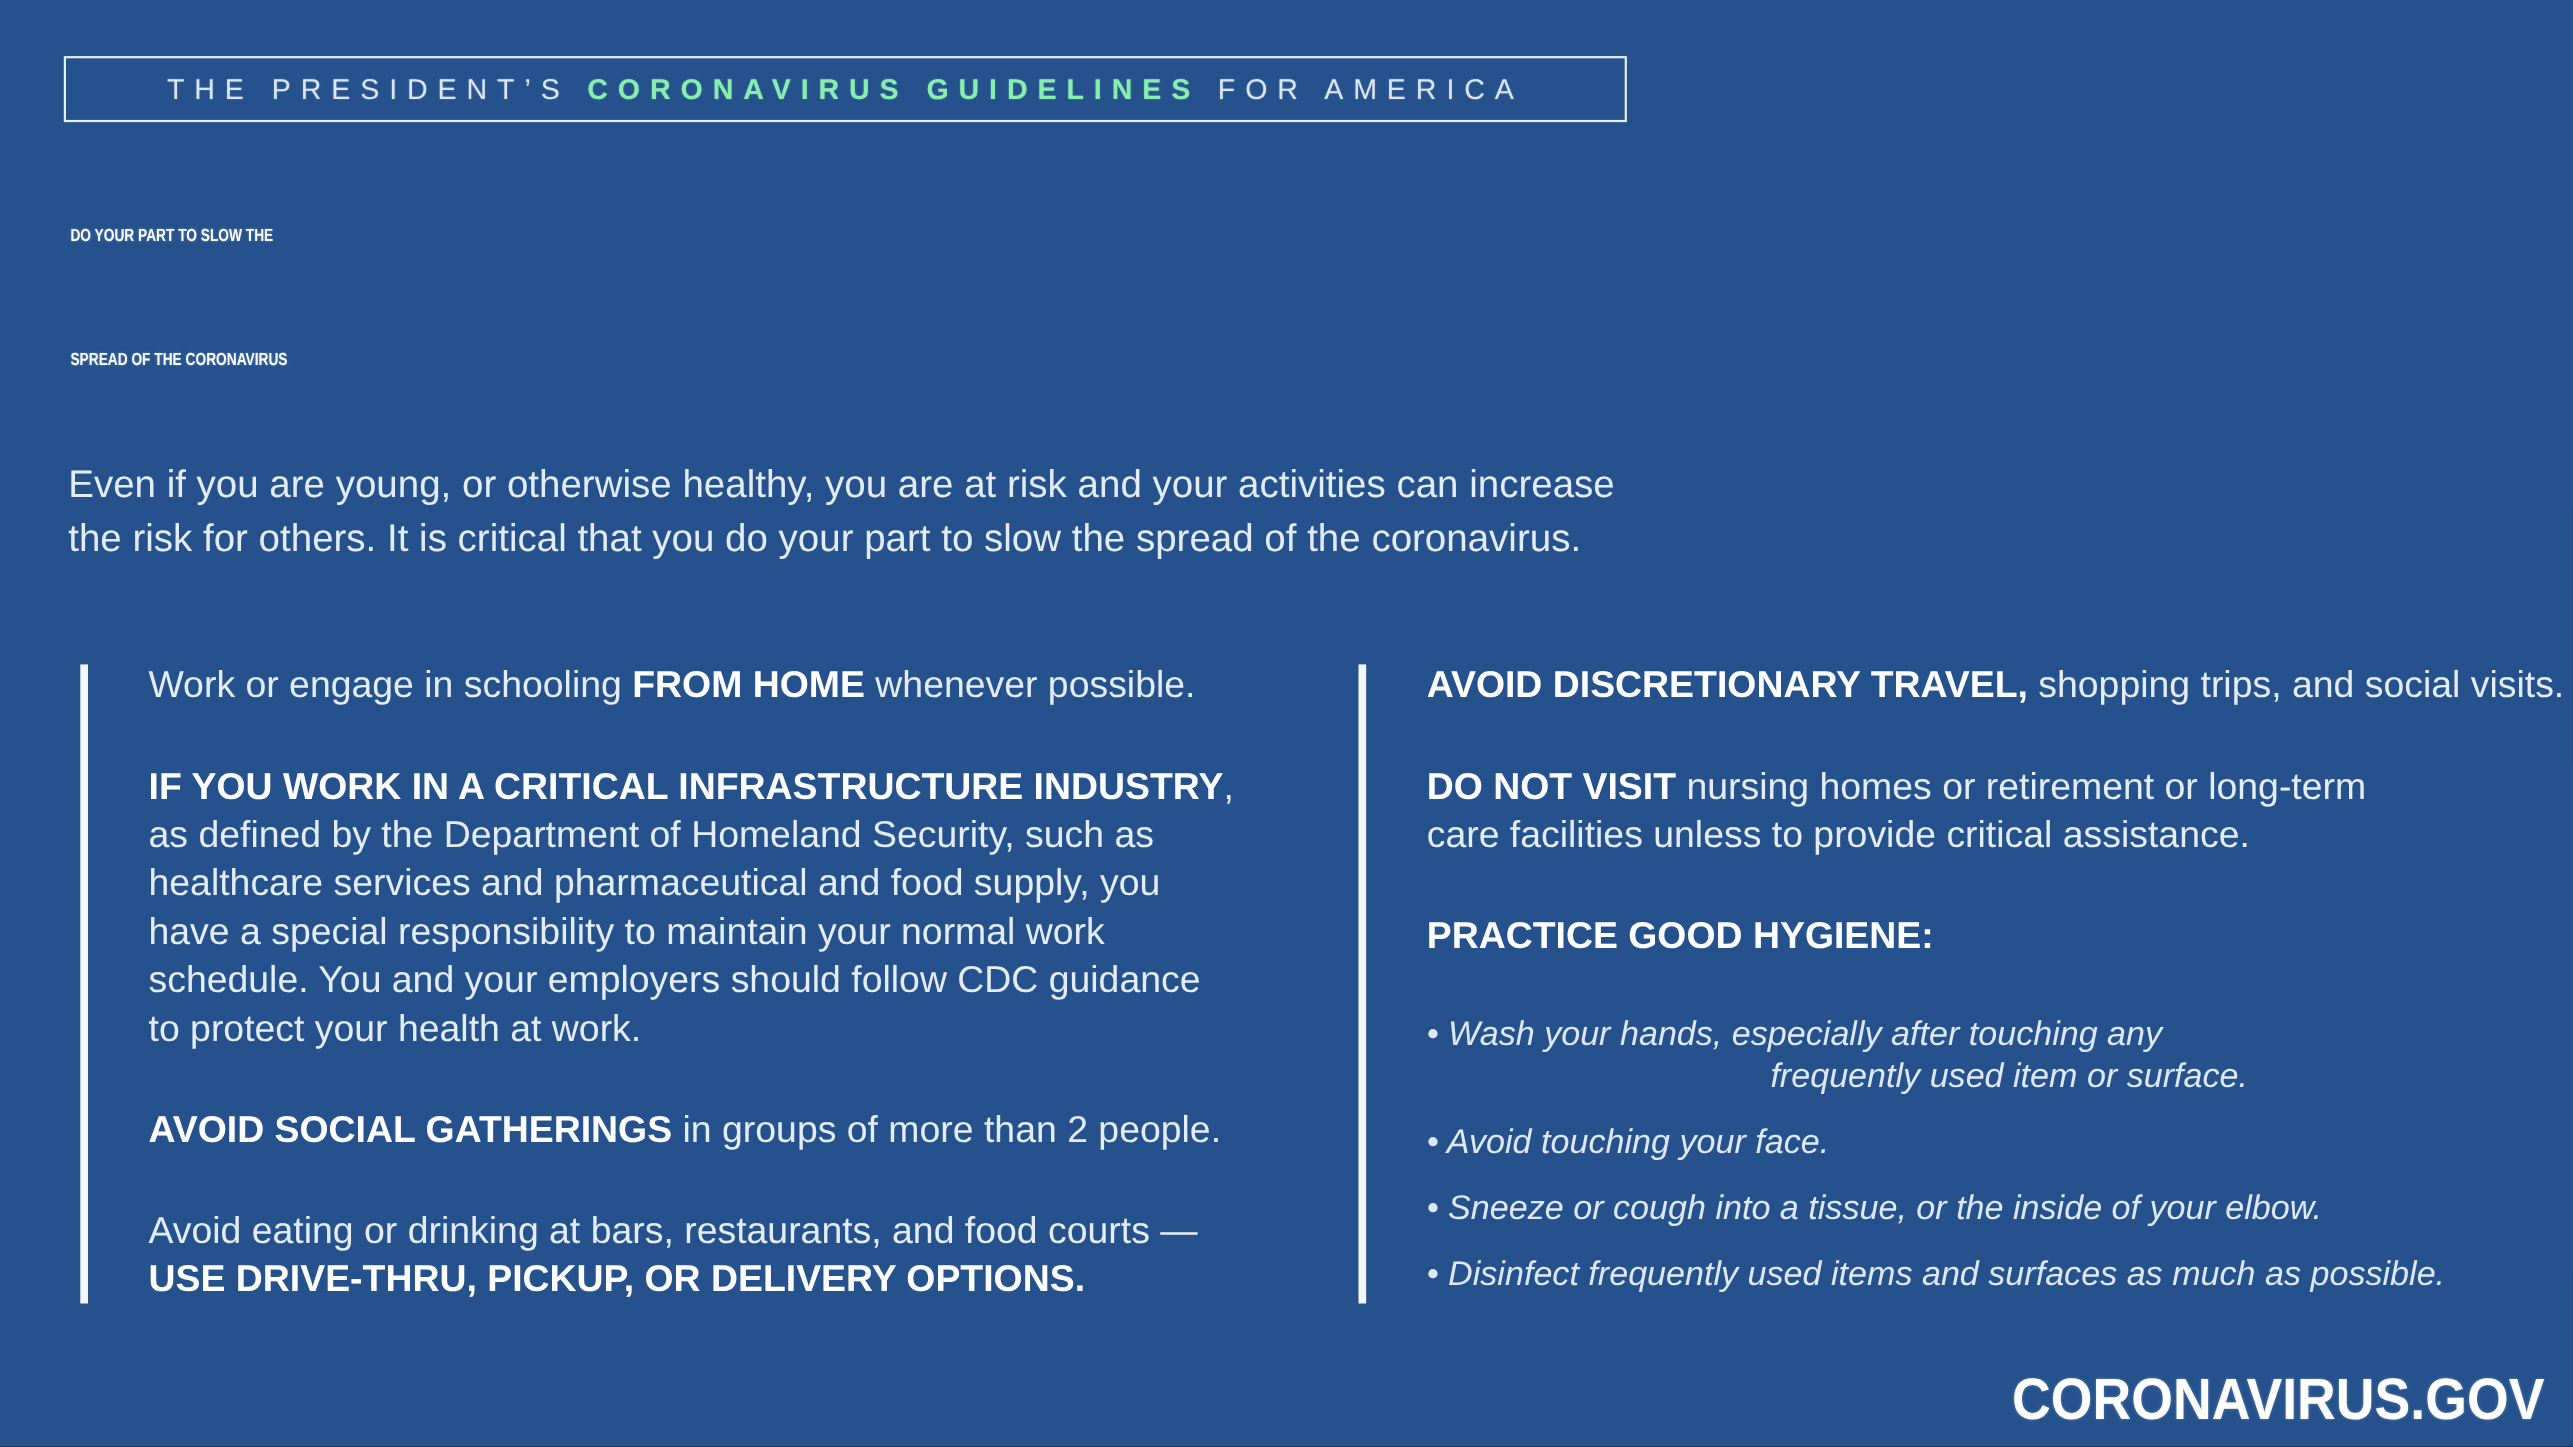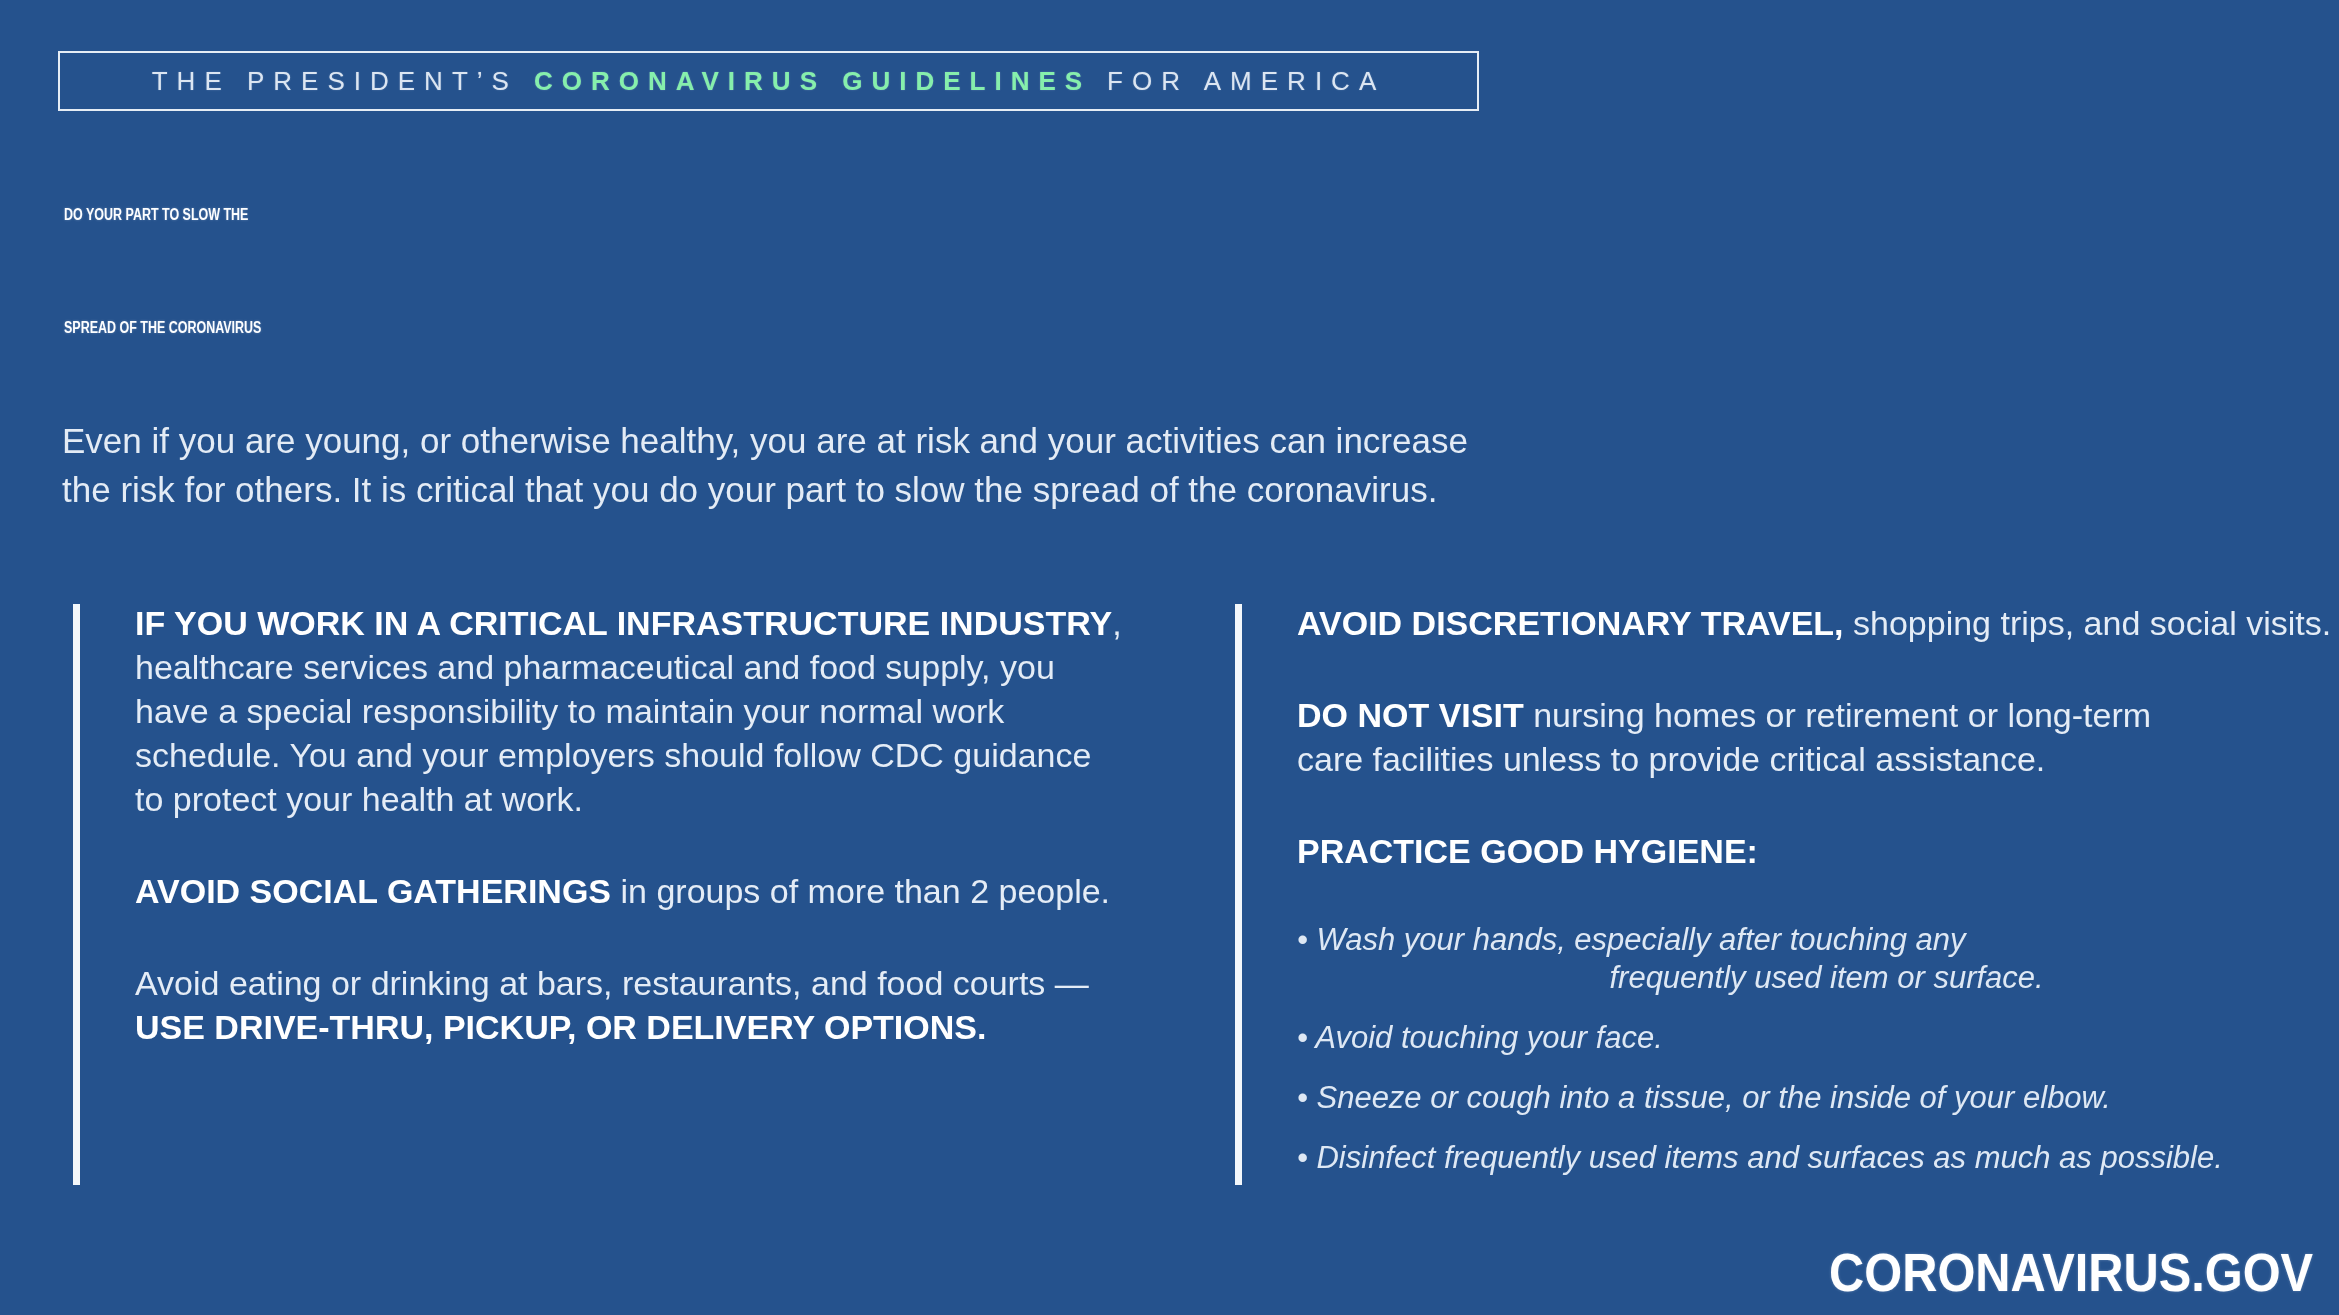--- a/index.html
+++ b/index.html
@@ -97,21 +97,25 @@
   <div class="intro">
     <div class="tline">Even if you are young, or otherwise healthy, you are at risk and your activities can increase</div>
     <div class="tline">the risk for others. It is critical that you do your part to slow the spread of the coronavirus.</div>
   </div>
 
   <div class="vbar left"></div>
   <div class="vbar right"></div>
 
   <div class="col left" id="left-col">
       <div class="para">
+        <div class="tline"><span>Work or engage in schooling </span><span class="b">FROM HOME</span><span> whenever possible.</span></div>
+      </div>
+      <div class="para">
         <div class="tline"><span class="b">IF YOU WORK IN A CRITICAL INFRASTRUCTURE INDUSTRY</span><span>,</span></div>
+        <div class="tline"><span>as defined by the Department of Homeland Security, such as</span></div>
         <div class="tline"><span>healthcare services and pharmaceutical and food supply, you</span></div>
         <div class="tline"><span>have a special responsibility to maintain your normal work</span></div>
         <div class="tline"><span>schedule. You and your employers should follow CDC guidance</span></div>
         <div class="tline"><span>to protect your health at work.</span></div>
       </div>
       <div class="para">
         <div class="tline"><span class="b">AVOID SOCIAL GATHERINGS</span><span> in groups of more than 2 people.</span></div>
       </div>
       <div class="para">
         <div class="tline"><span>Avoid eating or drinking at bars, restaurants, and food courts —</span></div>

